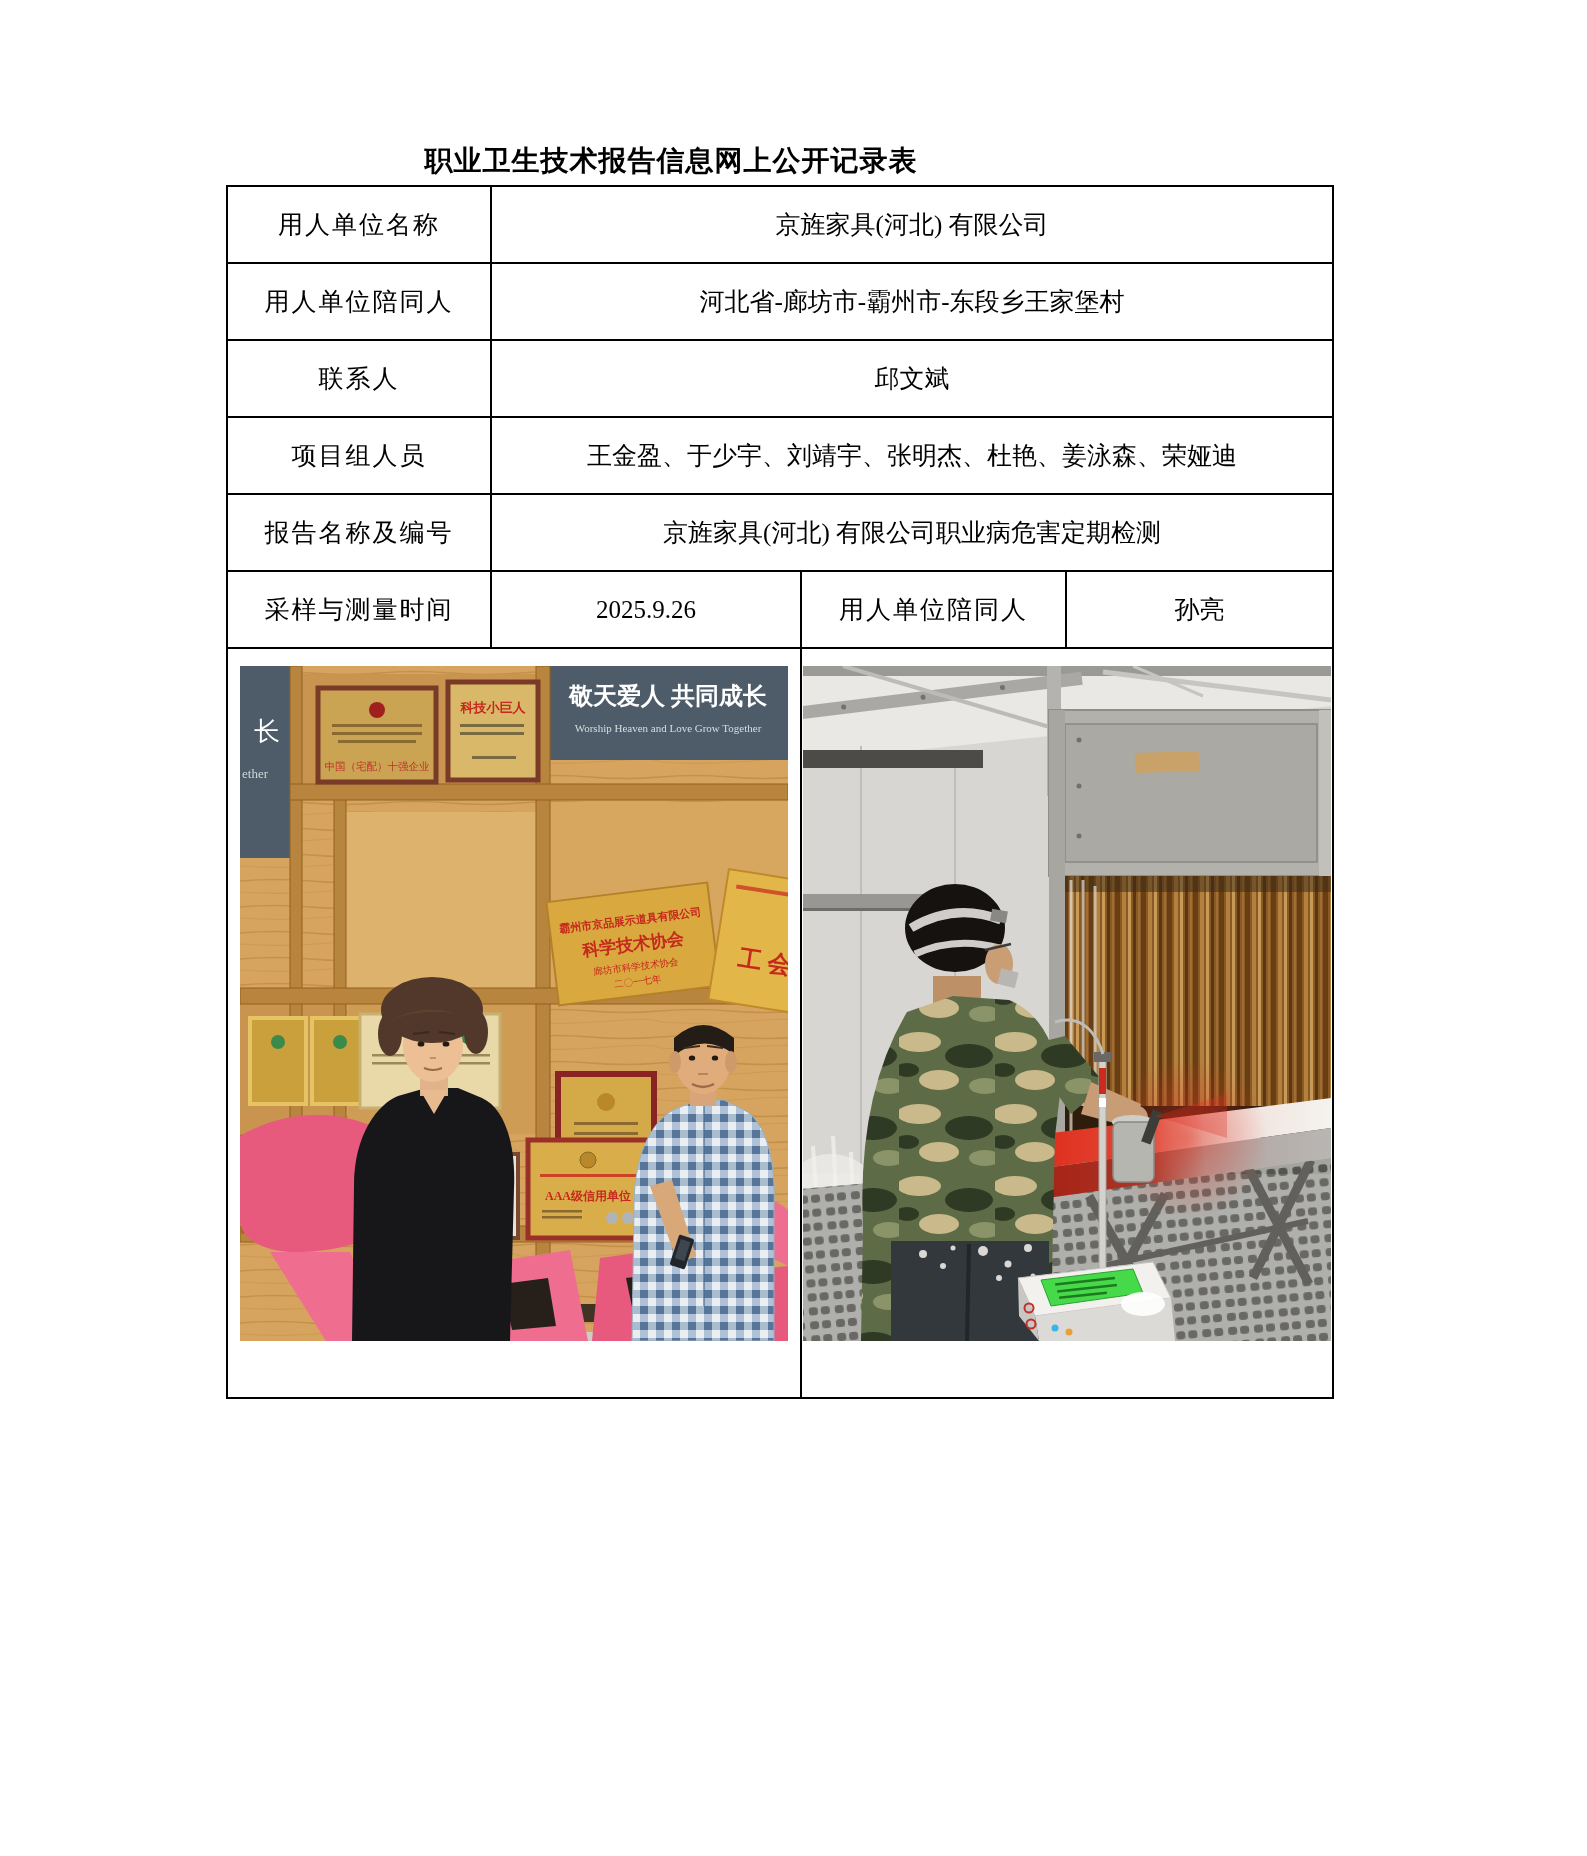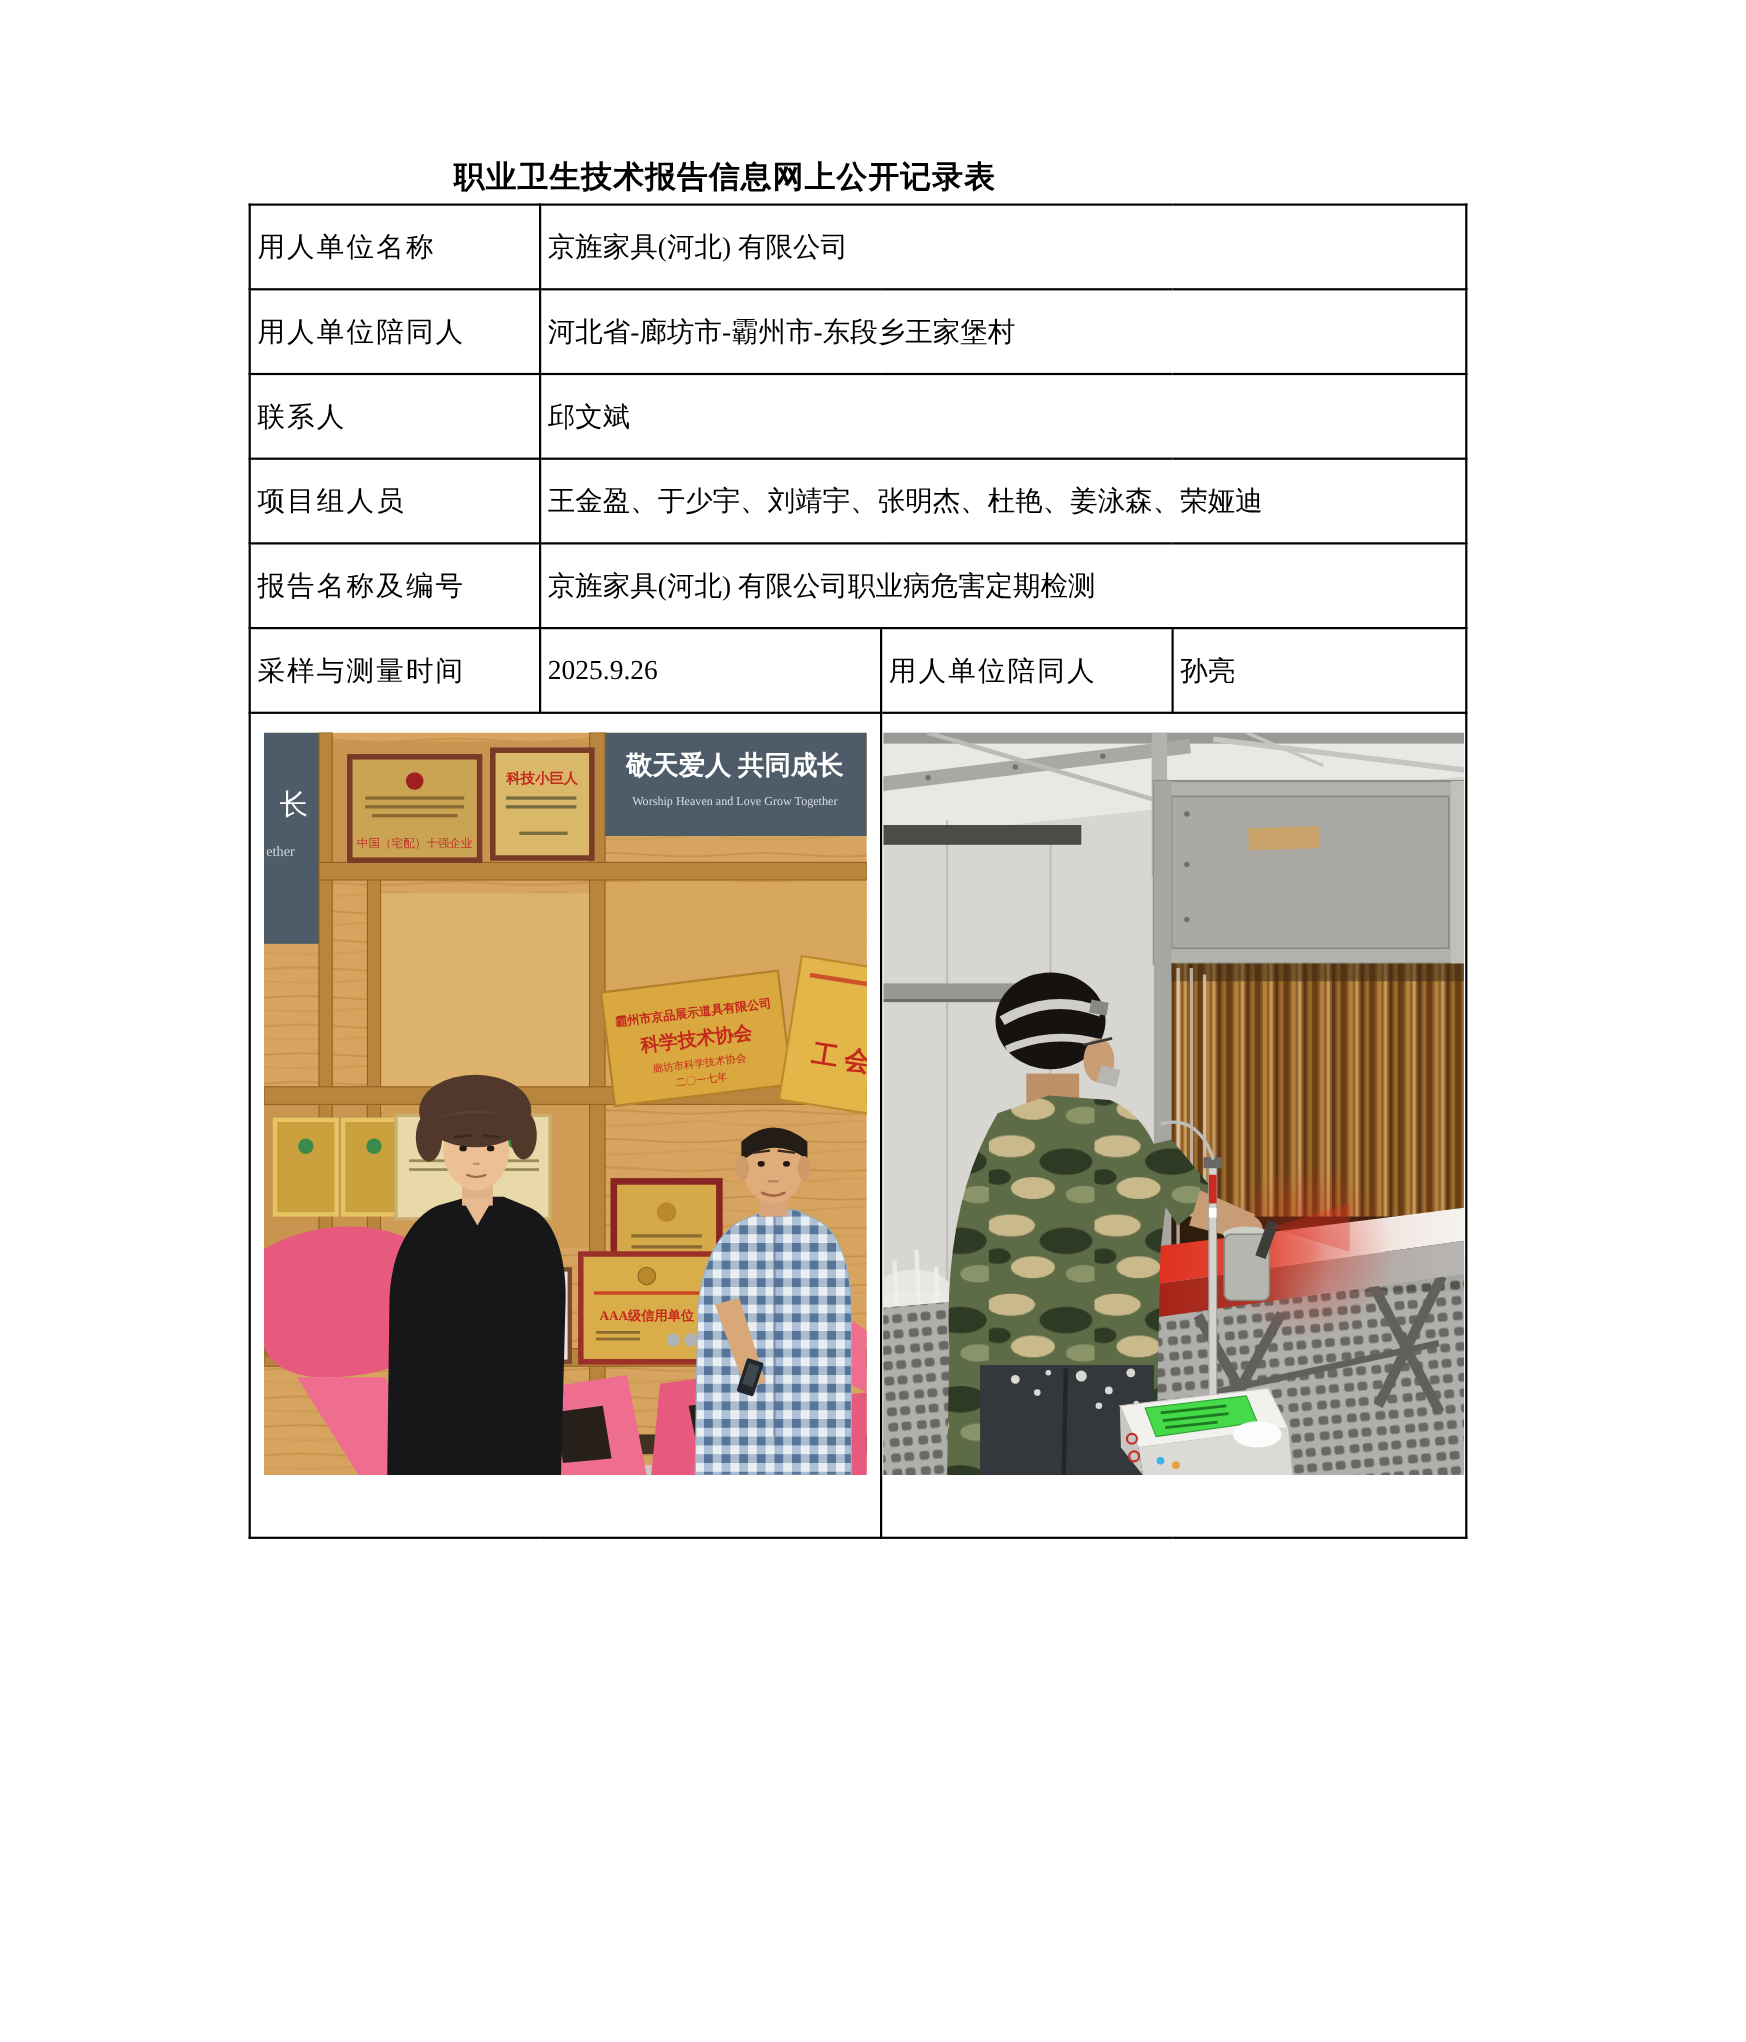--- a/index.html
+++ b/index.html
@@ -1,22 +1,22 @@
 <!DOCTYPE html>
 <html><head>
 <meta charset="utf-8">
 <style>
   html,body{margin:0;padding:0;background:#ffffff;}
   #page{position:relative;width:1587px;height:1856px;background:#ffffff;overflow:hidden;
         font-family:"Liberation Serif","DejaVu Serif",serif;color:#000;}
-  #doc-title{position:absolute;left:0;top:142px;width:1318px;text-align:center;
+  #doc-title{position:absolute;left:12px;top:142px;width:1318px;text-align:center;
              font-size:28px;font-weight:bold;letter-spacing:1px;}
   #record-table{position:absolute;left:226px;top:185px;width:1106px;
                 border-collapse:collapse;table-layout:fixed;}
-  #record-table td{border:2px solid #000;text-align:left;vertical-align:middle;
+  #record-table td{border:2px solid #000;text-align:center;vertical-align:middle;
                    font-size:25px;padding:0 6px;overflow:hidden;}
   #record-table tr.r{height:77px;}
   #record-table tr.photo-row{height:750px;}
   #record-table td.lab{letter-spacing:2px;}
   #record-table td.photo-cell{vertical-align:top;text-align:center;padding:17px 0 0 0;}
   svg{display:inline-block;}
   svg text{font-family:"Liberation Serif","DejaVu Serif",serif;}
 </style>
 </head>
 <body>

